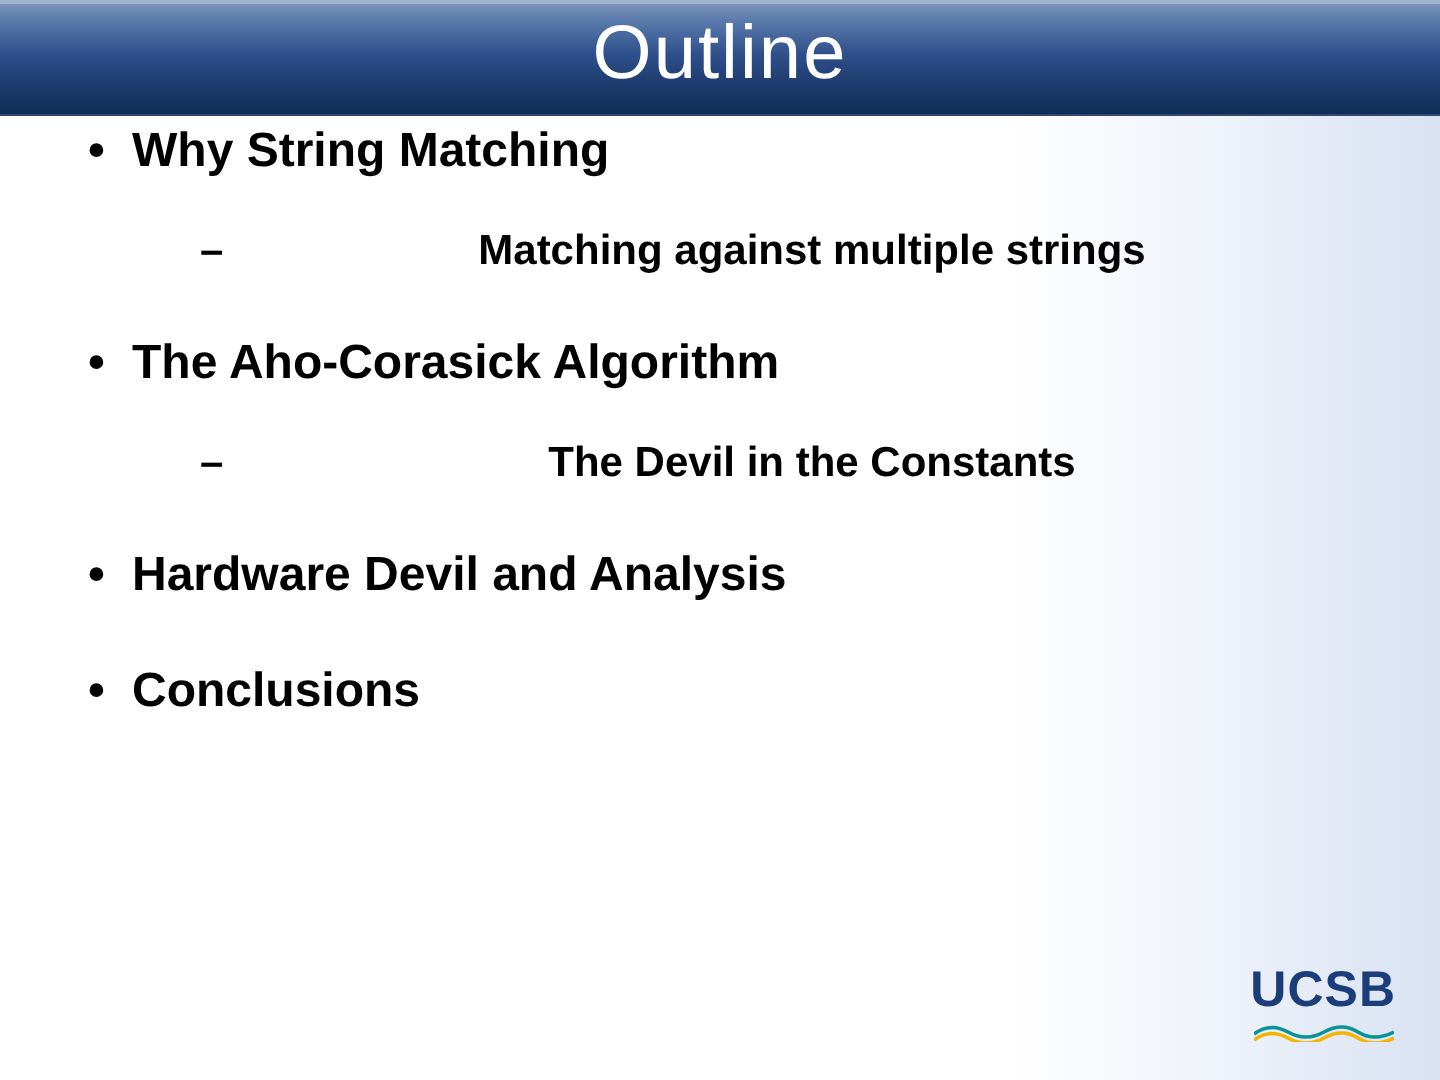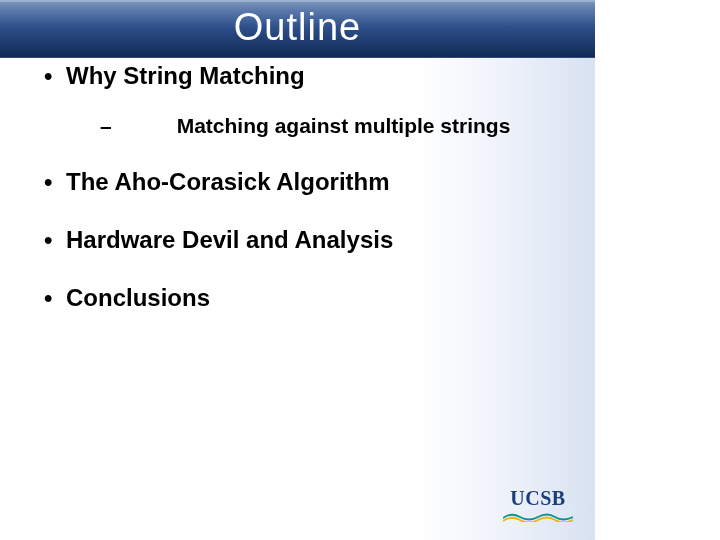--- a/index.html
+++ b/index.html
@@ -6,21 +6,21 @@
     margin: 0;
     padding: 0;
     width: 720px;
     height: 540px;
     font-family: Arial, Helvetica, sans-serif;
     background: #ffffff;
     overflow: hidden;
   }
   .slide {
     position: relative;
-    width: 595px;
+    width: 720px;
     height: 540px;
     background: linear-gradient(to right, #ffffff 0%, #ffffff 70%, #eef2fa 85%, #d8e2f2 100%);
   }
   .title-bar {
     position: relative;
     height: 56px;
     background: linear-gradient(to bottom,
       #7a93b8 0%,
       #5a7aac 15%,
       #2e4f8a 45%,
@@ -82,23 +82,23 @@
     left: 0;
     top: 0;
   }
   .logo {
     position: absolute;
     right: 22px;
     bottom: 14px;
     text-align: center;
   }
   .logo-text {
-    font-family: Liberation Serif, serif;
+    font-family: Liberation Sans, sans-serif;
     font-weight: bold;
-    font-size: 20px;
+    font-size: 25px;
     color: #1b3d7a;
     letter-spacing: 0.5px;
     line-height: 1;
   }
   .logo-underline {
     width: 70px;
     height: 10px;
     margin-top: 2px;
   }
 </style>
@@ -118,20 +118,25 @@
         <span>Why String Matching</span>
         <ul class="level2">
           <li>
             <span>Matching against multiple strings</span>
           </li>
         </ul>
       </li>
 
       <li>
         <span>The Aho-Corasick Algorithm</span>
+        <ul class="level2">
+          <li>
+            <span>The Devil in the Constants</span>
+          </li>
+        </ul>
       </li>
 
 
       <li>
         <span>Hardware Devil and Analysis</span>
       </li>
 
       <li>
         <span>Conclusions</span>
       </li>

